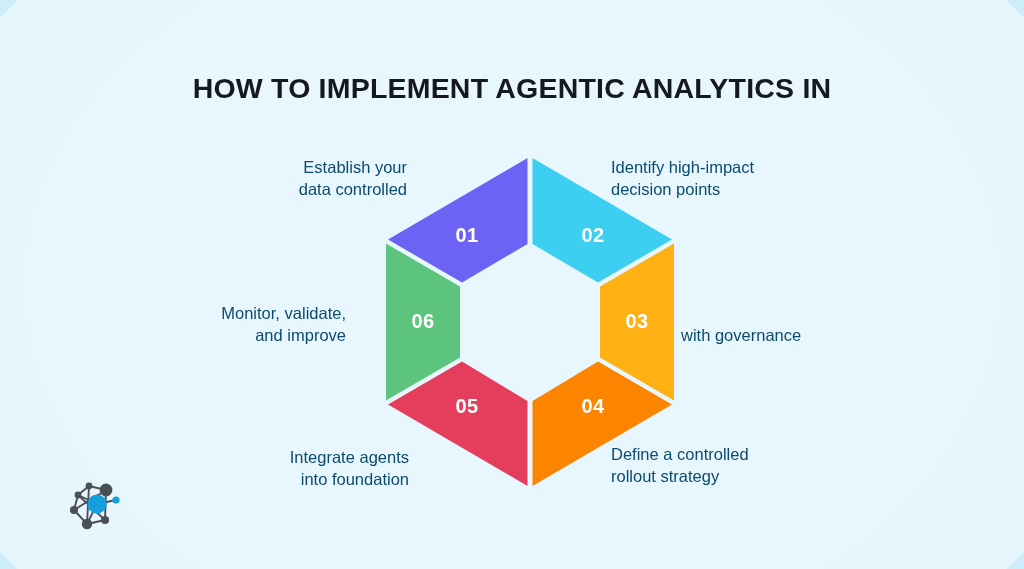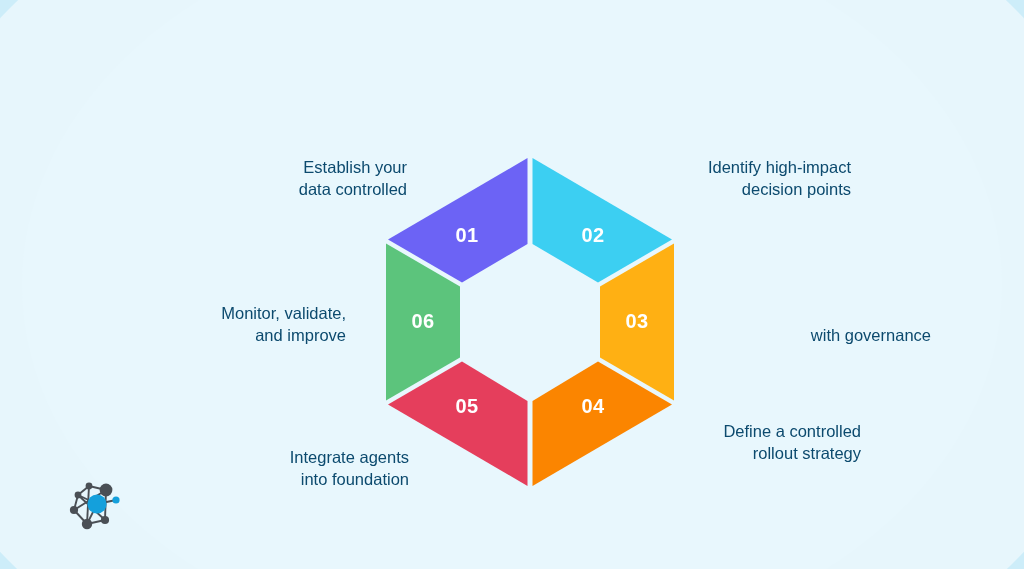--- a/index.html
+++ b/index.html
@@ -87,26 +87,26 @@
   
   .callout {
     position: absolute;
     font-size: 16.5px;
     line-height: 1.33;
     color: #0c4a6e;
     z-index: 6;
     white-space: nowrap;
   }
   .callout.right-align { text-align: right; }
-  .callout.left-align  { text-align: right; }
+  .callout.left-align  { text-align: left; }
 
   #callout-01 { left: 185px; top: 157px; width: 222px; }
   #callout-02 { left: 611px; top: 157px; width: 240px; }
   #callout-03 { left: 681px; top: 303px; width: 250px; }
-  #callout-04 { left: 611px; top: 421px; width: 250px; }
+  #callout-04 { left: 611px; top: 444px; width: 250px; }
   #callout-05 { left: 185px; top: 447px; width: 224px; }
   #callout-06 { left: 160px; top: 303px; width: 186px; }
 
   
   #logo {
     position: absolute;
     left: 64px;
     top: 476px;
     width: 66px;
     height: 62px;
@@ -116,21 +116,21 @@
 </head>
 <body>
 
 <div id="bg-layers">
   <div class="ring ring-outer"></div>
   <div class="ring ring-mid"></div>
   <div class="ring ring-inner"></div>
 </div>
 
 <h1 id="title">
-  <br>
+  <span>HOW TO IMPLEMENT AGENTIC ANALYTICS IN</span><br>
 </h1>
 
 <div id="hex-wrap">
   <svg id="hex-svg" viewBox="0 0 324 358" xmlns="http://www.w3.org/2000/svg">
 
     <g>
       <polygon points="159.5,15 159.5,101 94,139.5 20,96.5" fill="#6c63f5"></polygon>
       <text class="seg-num" x="99" y="94">01</text>
     </g>
 

